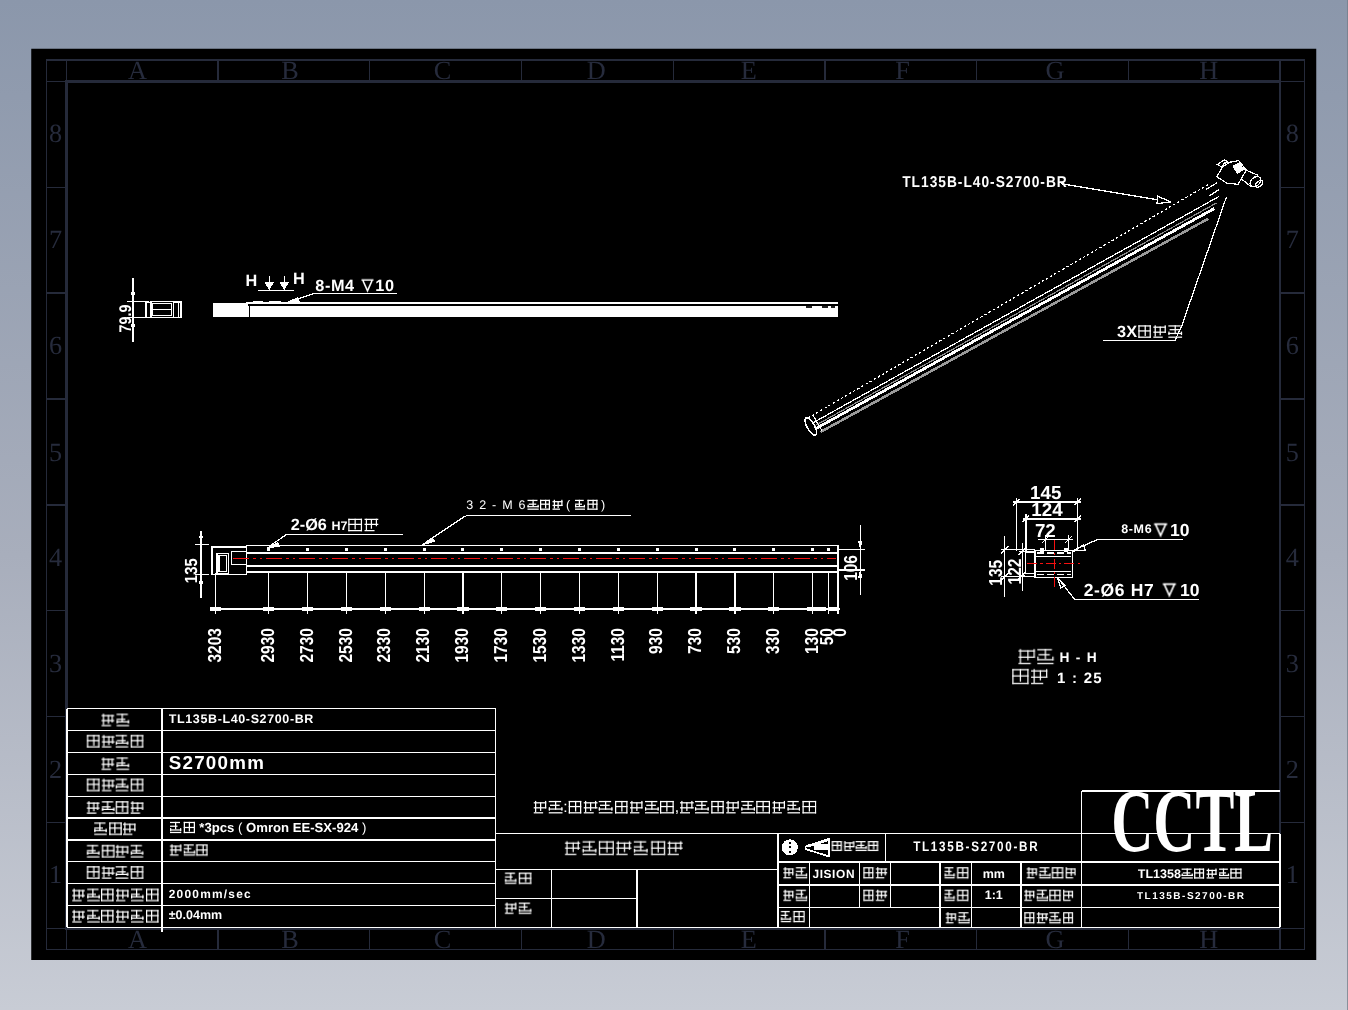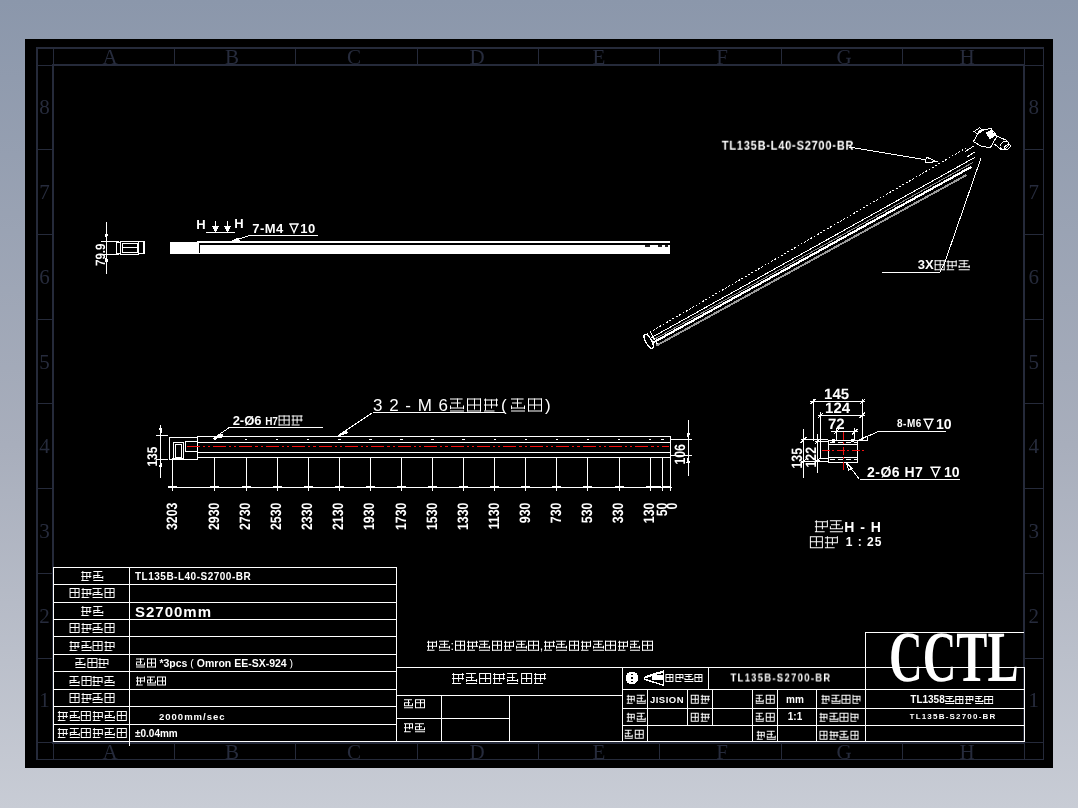--- a/index.html
+++ b/index.html
@@ -456,65 +456,65 @@
 <div class="z" style="left:1033.8px;top:277px;">6</div>
 <div class="z" style="left:1033.8px;top:362px;">5</div>
 <div class="z" style="left:1033.8px;top:446px;">4</div>
 <div class="z" style="left:1033.8px;top:531px;">3</div>
 <div class="z" style="left:1033.8px;top:616px;">2</div>
 <div class="z" style="left:1033.8px;top:700px;">1</div>
 
 <div class="t c" style="left:201.3px;top:224px;font-size:13px;font-weight:bold;">H</div>
 <div class="t c" style="left:239.4px;top:223.2px;font-size:13px;font-weight:bold;">H</div>
 
-<div class="t c" style="left:268px;top:228.3px;font-size:13px;font-weight:bold;letter-spacing:.5px;">7-M4</div>
+<div class="t c" style="left:268px;top:228.3px;font-size:13px;font-weight:bold;letter-spacing:.5px;">8-M4</div>
 <div class="t c" style="left:308.3px;top:227.8px;font-size:13px;font-weight:bold;letter-spacing:.5px;">10</div>
 <svg class="dep" style="left:288px;top:222.5px;position:absolute;" width="12" height="11" viewBox="0 0 12 11">
       <path d="M1.2,1 h9.6 M2.4,1.6 l3.6,8 3.6,-8" stroke="#fff" fill="none" stroke-width="1.3"></path>
     </svg>
 
 <div class="t c" style="left:788px;top:145.5px;font-size:12.5px;font-weight:bold;letter-spacing:.9px;transform:translate(-50%,-50%) scaleX(.88);">TL135B-L40-S2700-BR</div>
 
-<div class="t c" style="left:944px;top:265.3px;font-size:12.5px;font-weight:bold;"><b style="font-size:13px;">3X</b><b class="j"></b><b class="k"></b><b class="l"></b></div>
+<div class="t c" style="left:920px;top:265.3px;font-size:12.5px;font-weight:bold;"><b style="font-size:13px;">3X</b><b class="j"></b><b class="k"></b><b class="l"></b></div>
 
 <div class="t c" style="left:268px;top:420.3px;font-size:13px;font-weight:bold;">2-Ø6 <span style="font-size:10px;">H7</span><b class="j"></b><b class="k"></b></div>
 
-<div class="t" style="left:372.5px;top:404.8px;transform:translate(0,-50%);font-size:17px;letter-spacing:1px;">3 2 - M 6<b class="l"></b><b class="j"></b><b class="k"></b><span style="margin:0 2px">(</span><b class="l"></b><b class="j"></b><span style="margin-left:2px">)</span></div>
+<div class="t" style="left:372.5px;top:404.8px;transform:translate(0,-50%);font-size:10px;letter-spacing:1px;">3 2 - M 6<b class="l"></b><b class="j"></b><b class="k"></b><span style="margin:0 2px">(</span><b class="l"></b><b class="j"></b><span style="margin-left:2px">)</span></div>
 
 <div class="t" style="left:881px;top:424px;transform:translate(0,-50%);font-size:10px;font-weight:bold;letter-spacing:.5px;padding-left:16px;">8-M6</div>
 <svg style="left:921.5px;top:418px;position:absolute;" width="13" height="12" viewBox="0 0 13 12">
       <path d="M1.3,1.2 h10.4 M2.6,1.8 l3.9,8.6 3.9,-8.6" stroke="#fff" fill="none" stroke-width="1.4"></path>
     </svg>
 <div class="t" style="left:936px;top:424px;transform:translate(0,-50%);font-size:14px;font-weight:bold;">10</div>
 
 <div class="t" style="left:866.5px;top:471.7px;transform:translate(0,-50%);font-size:14px;font-weight:bold;letter-spacing:.5px;">2-Ø6  H7</div>
 <svg style="left:929px;top:466px;position:absolute;" width="13" height="12" viewBox="0 0 13 12">
       <path d="M1.3,1.2 h10.4 M2.6,1.8 l3.9,8.6 3.9,-8.6" stroke="#fff" fill="none" stroke-width="1.4"></path>
     </svg>
 <div class="t" style="left:943.5px;top:471.7px;transform:translate(0,-50%);font-size:14px;font-weight:bold;">10</div>
 
 <div class="t c" style="left:829px;top:525.8px;font-size:15.5px;"><b class="k"></b><b class="l"></b></div>
-<div class="t c" style="left:862.5px;top:526.5px;font-size:14px;font-weight:bold;letter-spacing:1px;text-align:right;">H - H</div>
+<div class="t c" style="left:862.5px;top:526.5px;font-size:11px;font-weight:bold;letter-spacing:1px;text-align:right;">H - H</div>
 <div class="t c" style="left:824px;top:541.5px;font-size:15.5px;"><b class="j"></b><b class="k"></b></div>
 <div class="t c" style="left:864px;top:542px;font-size:12px;font-weight:bold;letter-spacing:1px;">1 : 25</div>
 
 <div class="t c" style="left:91.5px;top:575.75px;font-size:12px;"><b class="k"></b><b class="l"></b></div>
 <div class="t" style="left:135px;top:575.8px;transform:translate(0,-50%);font-size:11px;"><b style="font-size:10px;letter-spacing:.5px;">TL135B-L40-S2700-BR</b></div>
 <div class="t c" style="left:91.5px;top:593.25px;font-size:12px;"><b class="j"></b><b class="k"></b><b class="l"></b><b class="j"></b></div>
 <div class="t c" style="left:91.5px;top:610.7px;font-size:12px;"><b class="k"></b><b class="l"></b></div>
 <div class="t" style="left:135px;top:610.7px;transform:translate(0,-50%);font-size:15px;"><b style="letter-spacing:1px;">S2700mm</b></div>
 <div class="t c" style="left:91.5px;top:628.15px;font-size:12px;"><b class="j"></b><b class="k"></b><b class="l"></b><b class="j"></b></div>
 <div class="t c" style="left:91.5px;top:645.65px;font-size:12px;"><b class="k"></b><b class="l"></b><b class="j"></b><b class="k"></b></div>
 <div class="t c" style="left:91.5px;top:663.15px;font-size:12px;"><b class="l"></b><b class="j"></b><b class="k"></b></div>
 <div class="t" style="left:135px;top:663.1px;transform:translate(0,-50%);font-size:11px;"><b class="l"></b><b class="j"></b><span style="font-size:10.5px;"> <b>*3pcs</b> ( <b>Omron EE-SX-924</b> )</span></div>
 <div class="t c" style="left:91.5px;top:680.65px;font-size:12px;"><b class="l"></b><b class="j"></b><b class="k"></b><b class="l"></b></div>
 <div class="t" style="left:135px;top:680.6px;transform:translate(0,-50%);font-size:11px;"><b class="k"></b><b class="l"></b><b class="j"></b></div>
 <div class="t c" style="left:91.5px;top:698.15px;font-size:12px;"><b class="j"></b><b class="k"></b><b class="l"></b><b class="j"></b></div>
 <div class="t c" style="left:91.5px;top:715.5999999999999px;font-size:12px;"><b class="k"></b><b class="l"></b><b class="j"></b><b class="k"></b><b class="l"></b><b class="j"></b></div>
-<div class="t" style="left:135px;top:715.6px;transform:translate(0,-50%);font-size:11px;margin-left:24px;"><b style="font-size:9.5px;letter-spacing:1px;">2000mm/sec</b></div>
+<div class="t" style="left:135px;top:715.6px;transform:translate(0,-50%);font-size:11px;"><b style="font-size:9.5px;letter-spacing:1px;">2000mm/sec</b></div>
 <div class="t c" style="left:91.5px;top:733.05px;font-size:12px;"><b class="k"></b><b class="l"></b><b class="j"></b><b class="k"></b><b class="l"></b><b class="j"></b></div>
 <div class="t" style="left:135px;top:733.0px;transform:translate(0,-50%);font-size:11px;"><b style="font-size:10px;">±0.04mm</b></div>
 
 <div class="t" style="left:425.6px;top:645.7px;transform:translate(0,-50%);font-size:12.5px;"><b class="k"></b><b class="l"></b>:<b class="j"></b><b class="k"></b><b class="l"></b><b class="j"></b><b class="k"></b><b class="l"></b><b class="j"></b>,<b class="k"></b><b class="l"></b><b class="j"></b><b class="k"></b><b class="l"></b><b class="j"></b><b class="k"></b><b class="l"></b><b class="j"></b></div>
 
 <div class="t c" style="left:498.6px;top:678px;font-size:14px;letter-spacing:.5px;"><b class="k"></b><b class="l"></b><b class="j"></b><b class="k"></b><b class="l"></b><b class="j"></b><b class="k"></b></div>
 <div class="t" style="left:402.5px;top:704.3px;transform:translate(0,-50%);font-size:11.5px;letter-spacing:6px;"><b class="l"></b><b class="j"></b></div>
 <div class="t" style="left:402.5px;top:728px;transform:translate(0,-50%);font-size:11.5px;letter-spacing:6px;"><b class="k"></b><b class="l"></b></div>
 
 <div class="t c" style="left:684px;top:678.2px;font-size:10px;"><b class="j"></b><b class="k"></b><b class="l"></b><b class="j"></b></div>

